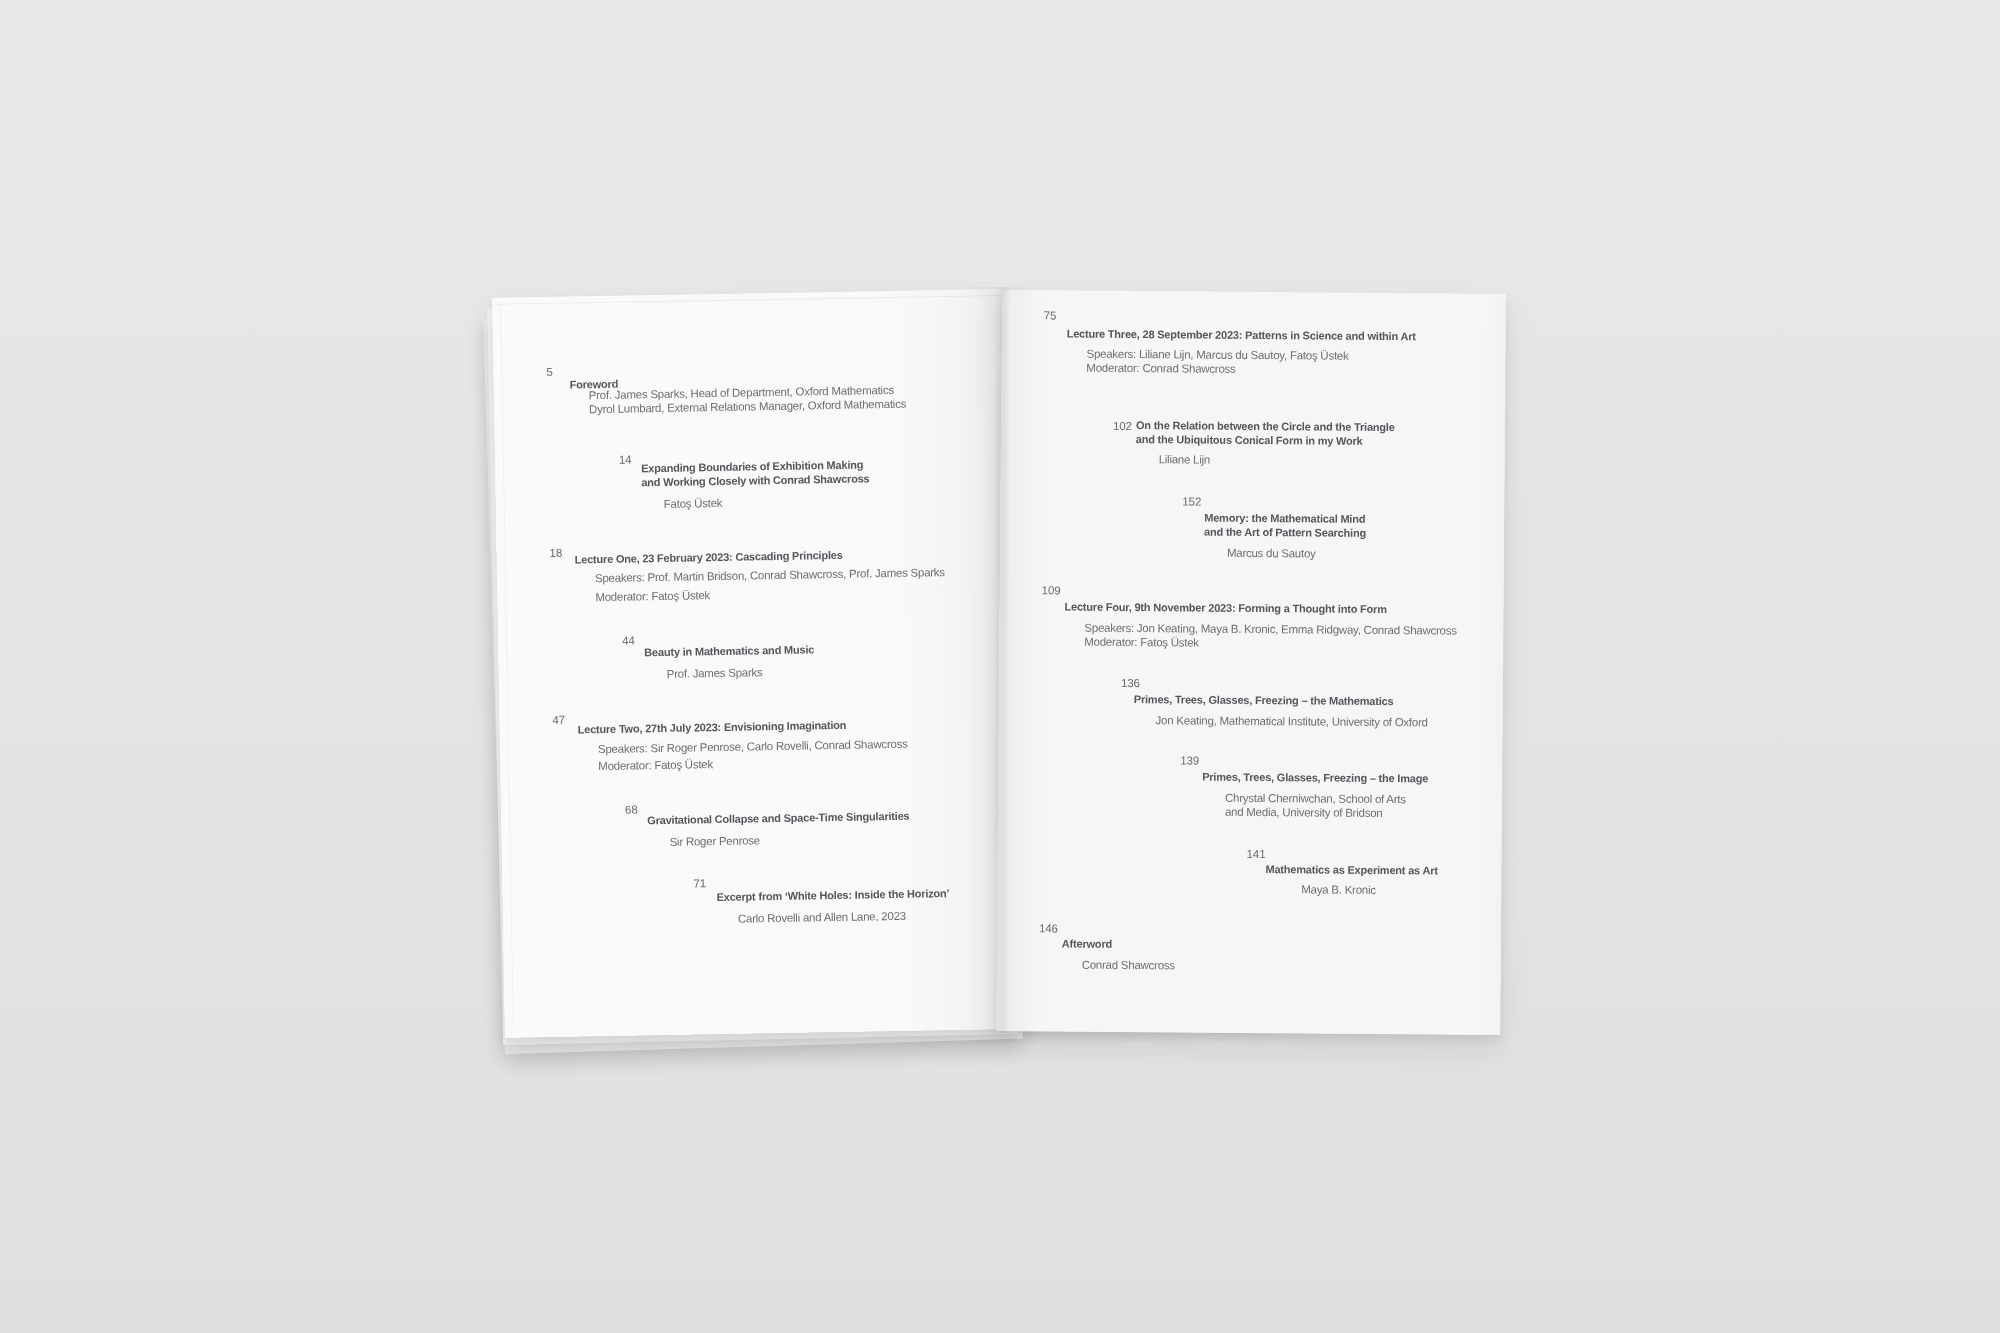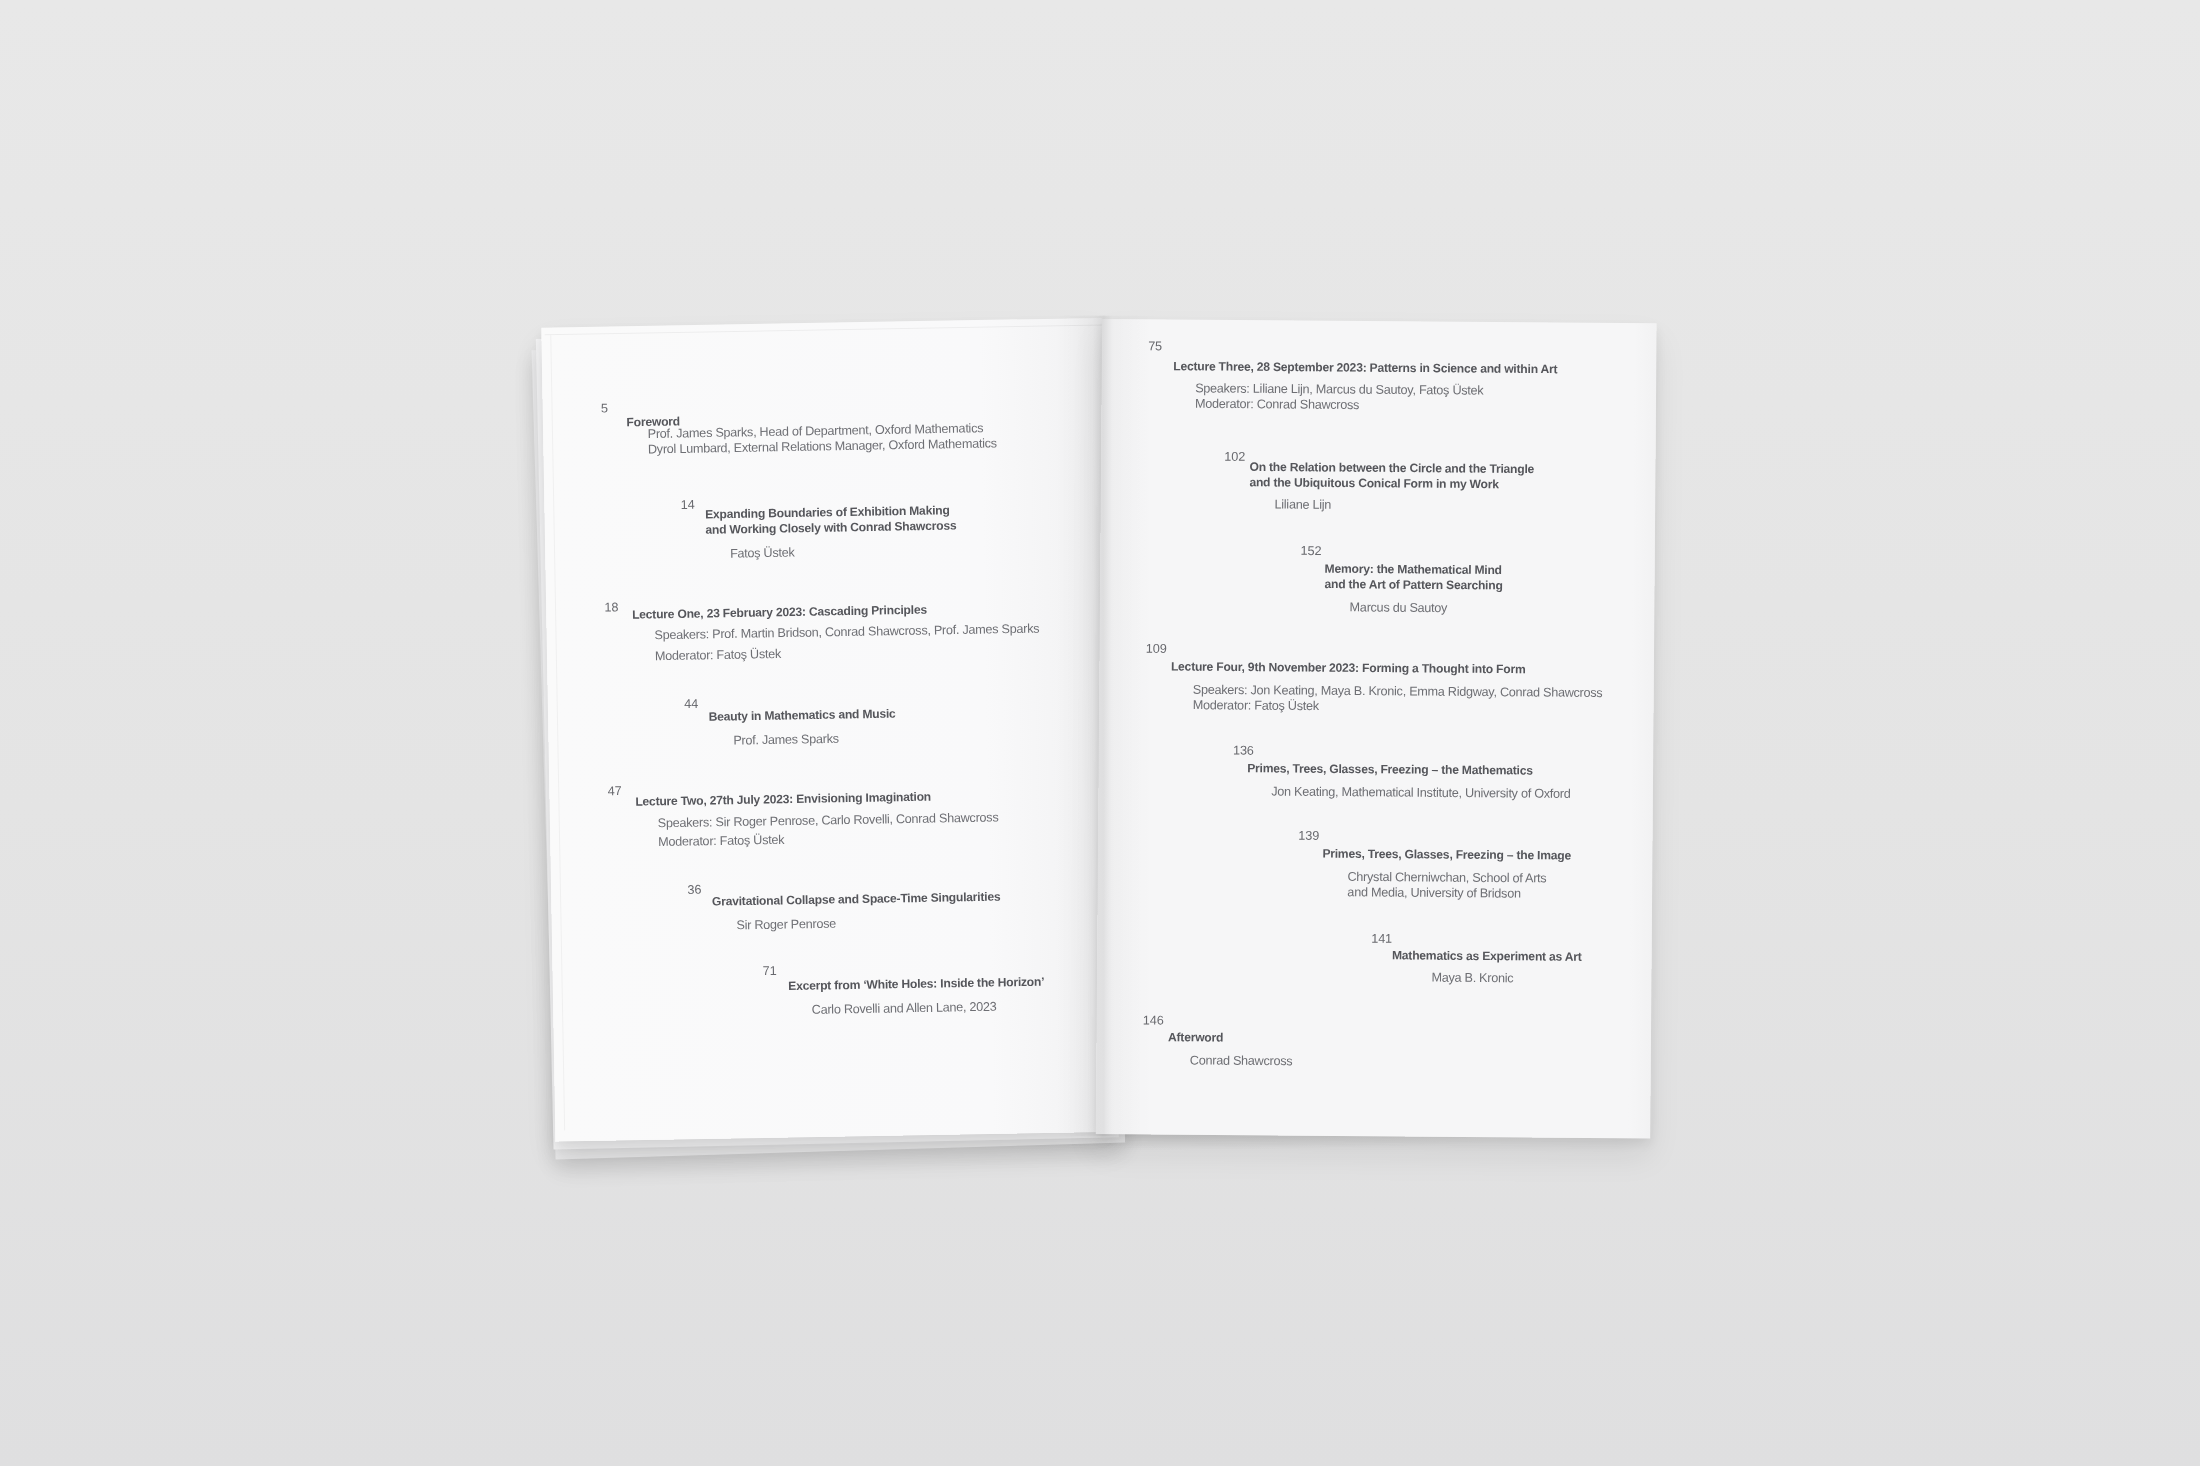--- a/index.html
+++ b/index.html
@@ -95,37 +95,37 @@
 
     <div class="ln num" style="left:124px;top:339px">44</div>
     <div class="ln ttl" style="left:146px;top:351px">Beauty in Mathematics and Music</div>
     <div class="ln dtl" style="left:168px;top:373px">Prof. James Sparks</div>
 
     <div class="ln num" style="left:53px;top:417px">47</div>
     <div class="ln ttl" style="left:78px;top:427px">Lecture Two, 27th July 2023: Envisioning Imagination</div>
     <div class="ln dtl" style="left:98px;top:447px">Speakers: Sir Roger Penrose, Carlo Rovelli, Conrad Shawcross</div>
     <div class="ln dtl" style="left:98px;top:464px">Moderator: Fatoş Üstek</div>
 
-    <div class="ln num" style="left:124px;top:508px">36</div>
+    <div class="ln num" style="left:124px;top:508px">68</div>
     <div class="ln ttl" style="left:146px;top:519px">Gravitational Collapse and Space-Time Singularities</div>
     <div class="ln dtl" style="left:168px;top:541px">Sir Roger Penrose</div>
 
     <div class="ln num" style="left:191px;top:583px">71</div>
     <div class="ln ttl" style="left:214px;top:597px">Excerpt from ‘White Holes: Inside the Horizon’</div>
     <div class="ln dtl" style="left:235px;top:619px">Carlo Rovelli and Allen Lane, 2023</div>
   </div>
 
   <div class="page right-page">
 
     <div class="ln num" style="left:42px;top:19px">75</div>
     <div class="ln ttl" style="left:65px;top:37px">Lecture Three, 28 September 2023: Patterns in Science and within Art</div>
     <div class="ln dtl" style="left:85px;top:57px">Speakers: Liliane Lijn, Marcus du Sautoy, Fatoş Üstek</div>
     <div class="ln dtl" style="left:85px;top:71px">Moderator: Conrad Shawcross</div>
 
-    <div class="ln num" style="left:112px;top:119px">102</div>
+    <div class="ln num" style="left:112px;top:129px">102</div>
     <div class="ln ttl" style="left:135px;top:128px">On the Relation between the Circle and the Triangle</div>
     <div class="ln ttl" style="left:135px;top:142px">and the Ubiquitous Conical Form in my Work</div>
     <div class="ln dtl" style="left:158px;top:162px">Liliane Lijn</div>
 
     <div class="ln num" style="left:182px;top:204px">152</div>
     <div class="ln ttl" style="left:204px;top:220px">Memory: the Mathematical Mind</div>
     <div class="ln ttl" style="left:204px;top:234px">and the Art of Pattern Searching</div>
     <div class="ln dtl" style="left:227px;top:255px">Marcus du Sautoy</div>
 
     <div class="ln num" style="left:42px;top:294px">109</div>

